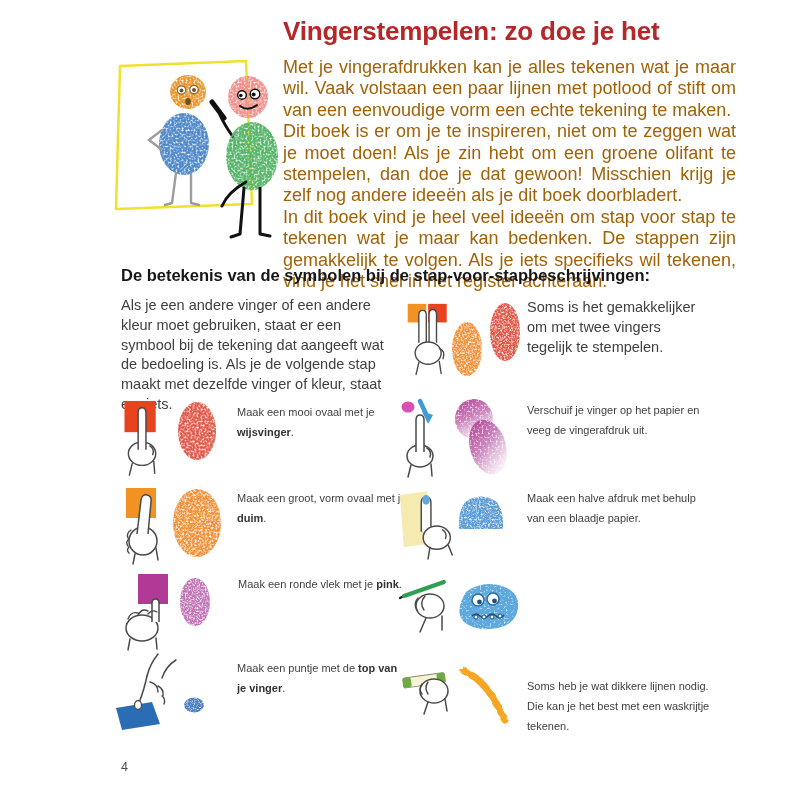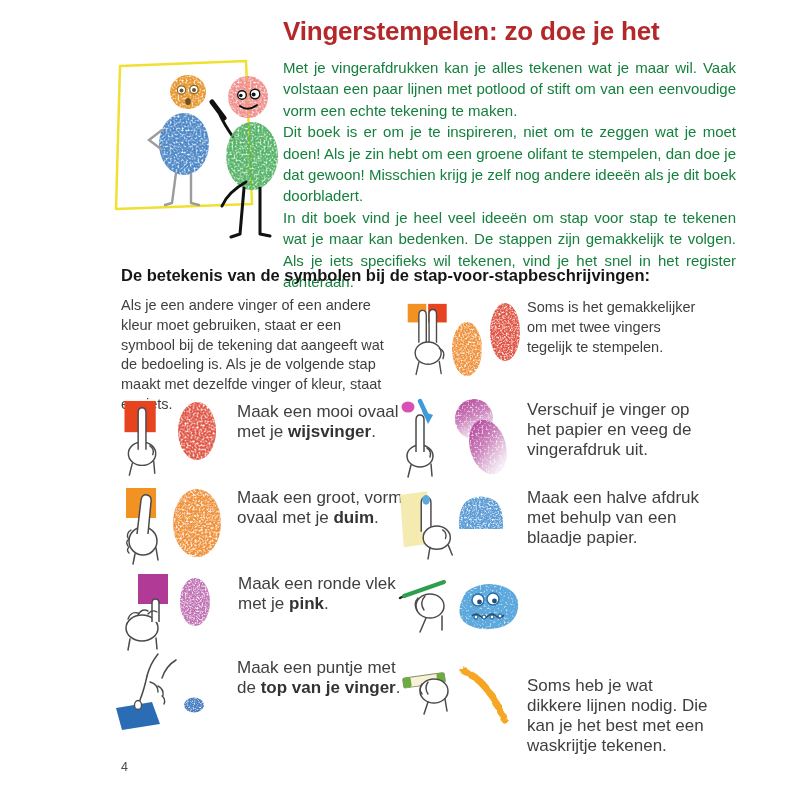--- a/index.html
+++ b/index.html
@@ -1,24 +1,24 @@
 <!DOCTYPE html>
 <html><head>
 <meta charset="utf-8">
 <style>
   html,body{margin:0;padding:0;background:#fff;}
   .page{position:relative;width:800px;height:800px;background:#ffffff;overflow:hidden;
         font-family:"Liberation Sans","DejaVu Sans",sans-serif;color:#3f3f3f;}
   .abs{position:absolute;}
   .title{font-size:26px;font-weight:700;color:#b5282a;letter-spacing:-0.2px;}
-  .intro{font-size:15px;line-height:21.4px;text-align:justify;color:#15803d;}
+  .intro{font-size:18px;line-height:21.4px;text-align:justify;color:#a16207;}
   .intro p{margin:0;}
   .sec-heading{font-size:16.5px;font-weight:700;color:#161616;}
   .body-sm{font-size:14.5px;line-height:19.8px;color:#3f3f3f;}
-  .step-text{font-size:17px;line-height:20px;color:#3f3f3f;}
+  .step-text{font-size:11px;line-height:20px;color:#3f3f3f;}
   .step-text strong{font-weight:700;color:#333;}
   .pagenum{font-size:12.5px;color:#4a4a4a;}
   svg{display:block;}
 </style>
 </head>
 <body>
 
 <div class="page">
 
   <div class="abs title" style="left:283px;top:16px;">Vingerstempelen: zo doe je het</div>

